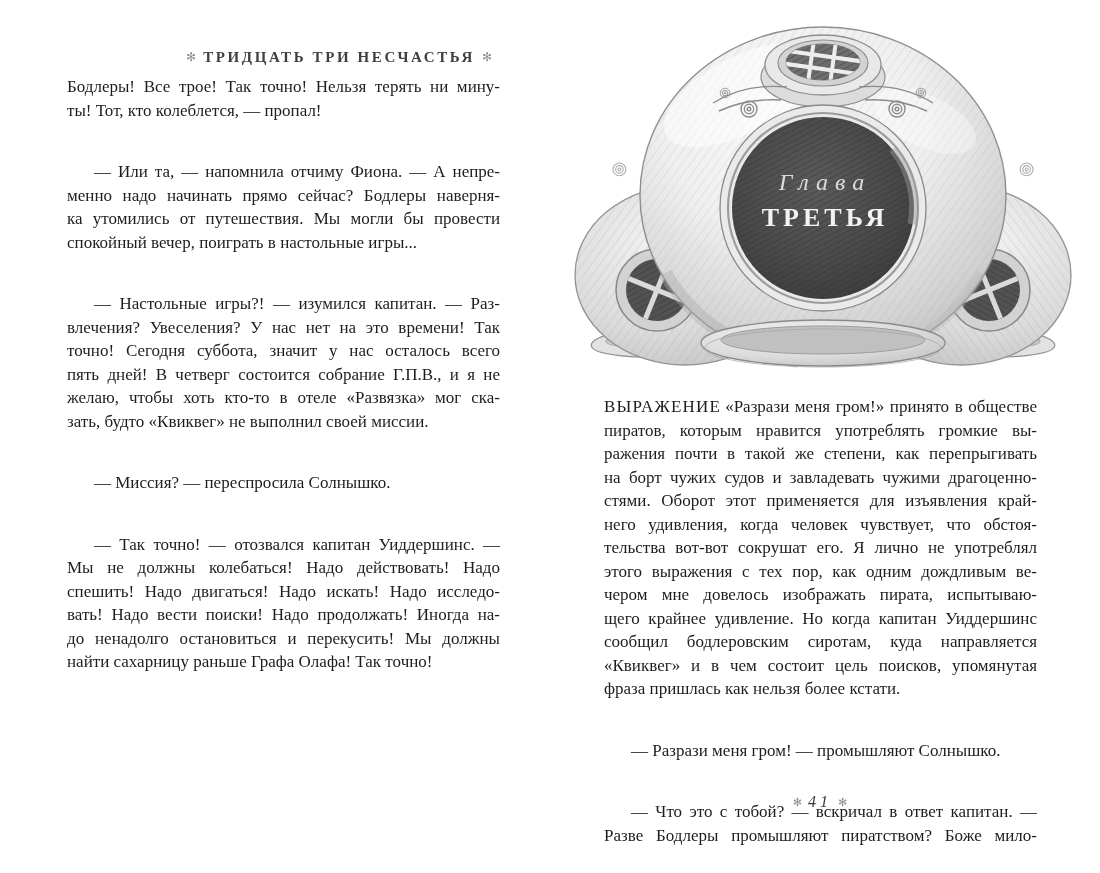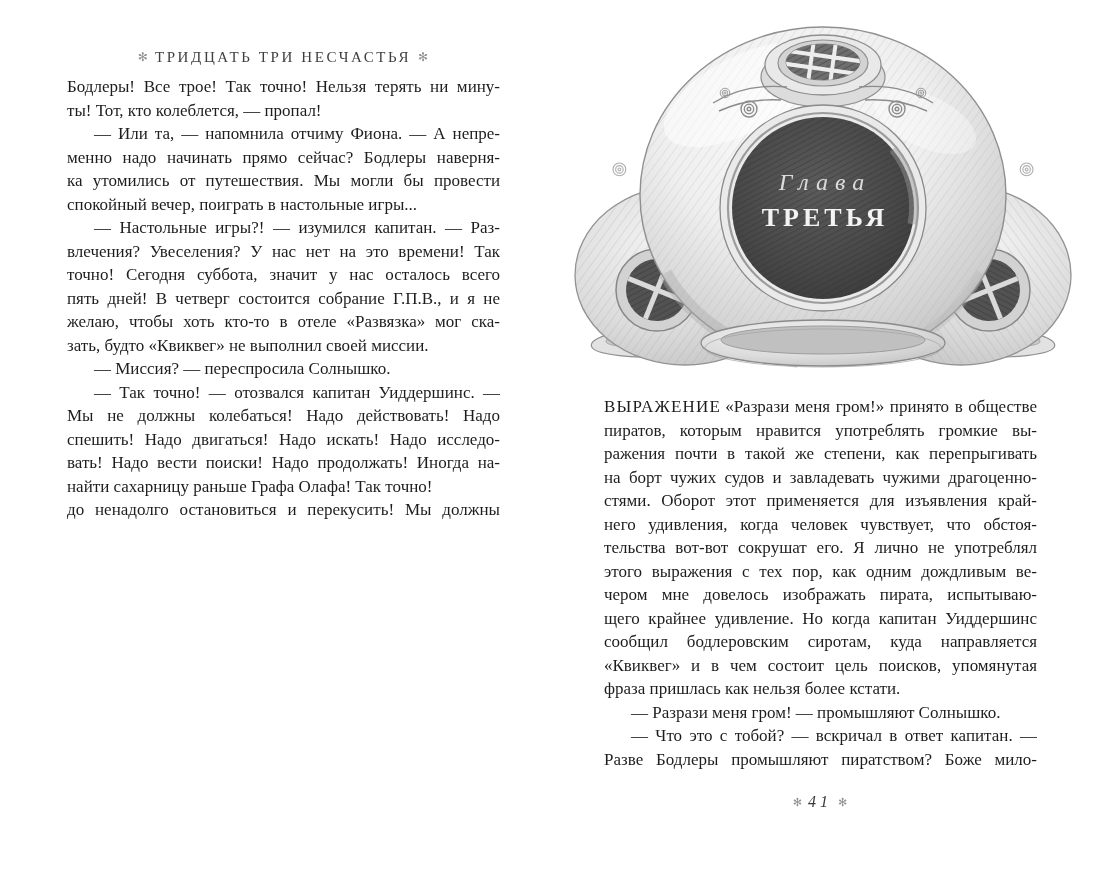--- a/index.html
+++ b/index.html
@@ -5,41 +5,41 @@
   html,body{margin:0;padding:0;}
   body{
     width:1100px;height:873px;position:relative;overflow:hidden;
     background:#ffffff;
     font-family:"Liberation Serif", serif;
     color:#1d1d1d;
   }
   
   .runhead{
     position:absolute;left:67px;top:49px;width:432px;
-    text-align:center;font-size:15px;letter-spacing:2.6px;
-    color:#3f3f3f;white-space:nowrap;
+    text-align:right;font-size:15px;letter-spacing:2.6px;
+    color:#3f3f3f;white-space:nowrap;font-weight:bold;
   }
   .star{
     font-family:"DejaVu Sans", sans-serif;
     color:#8f8f8f;font-size:12px;letter-spacing:0;
     position:relative;top:-1px;padding:0 7px;
   }
   
   .col{
     position:absolute;width:433px;overflow:hidden;
   }
   .col-left{left:67px;top:75px;}
   .col-right{left:604px;top:395px;}
   .tl{
     height:23.5px;line-height:23.5px;font-size:17px;
     text-align:justify;text-align-last:justify;
     white-space:nowrap;
   }
   .tl.last{text-align:center;text-align-last:left;}
-  .tl.ind{padding-left:27px;}
+  .tl.ind{padding-left:27px;margin-top:38px;}
   .lead{letter-spacing:1.2px;margin-right:.24em;}
   
   .folio{
     position:absolute;left:604px;top:793px;width:432px;
     text-align:center;font-size:16px;color:#3a3a3a;
     letter-spacing:4px;font-style:italic;
   }
   .folio .star{font-style:normal;font-size:11px;padding:0 6px;}
   
   .illus{position:absolute;left:573px;top:3px;width:500px;height:372px;}
@@ -74,22 +74,22 @@
   <div class="tl">влечения? Увеселения? У нас нет на это времени! Так</div>
   <div class="tl">точно! Сегодня суббота, значит у нас осталось всего</div>
   <div class="tl">пять дней! В четверг состоится собрание Г.П.В., и я не</div>
   <div class="tl">желаю, чтобы хоть кто-то в отеле «Развязка» мог ска-</div>
   <div class="tl last">зать, будто «Квиквег» не выполнил своей миссии.</div>
   <div class="tl ind last">— Миссия? — переспросила Солнышко.</div>
   <div class="tl ind">— Так точно! — отозвался капитан Уиддершинс. —</div>
   <div class="tl">Мы не должны колебаться! Надо действовать! Надо</div>
   <div class="tl">спешить! Надо двигаться! Надо искать! Надо исследо-</div>
   <div class="tl">вать! Надо вести поиски! Надо продолжать! Иногда на-</div>
+  <div class="tl">до ненадолго остановиться и перекусить! Мы должны</div>
   <div class="tl last">найти сахарницу раньше Графа Олафа! Так точно!</div>
-  <div class="tl">до ненадолго остановиться и перекусить! Мы должны</div>
 </div>
 
 <svg class="illus" viewBox="0 0 500 372" xmlns="http://www.w3.org/2000/svg">
   <defs>
     <radialGradient id="gradDome" cx="42%" cy="28%" r="80%">
       <stop offset="0%" stop-color="#fafafa"></stop>
         <stop offset="45%" stop-color="#efefef"></stop>
       <stop offset="80%" stop-color="#d3d3d3"></stop>
         <stop offset="100%" stop-color="#bdbdbd"></stop>
     </radialGradient>

